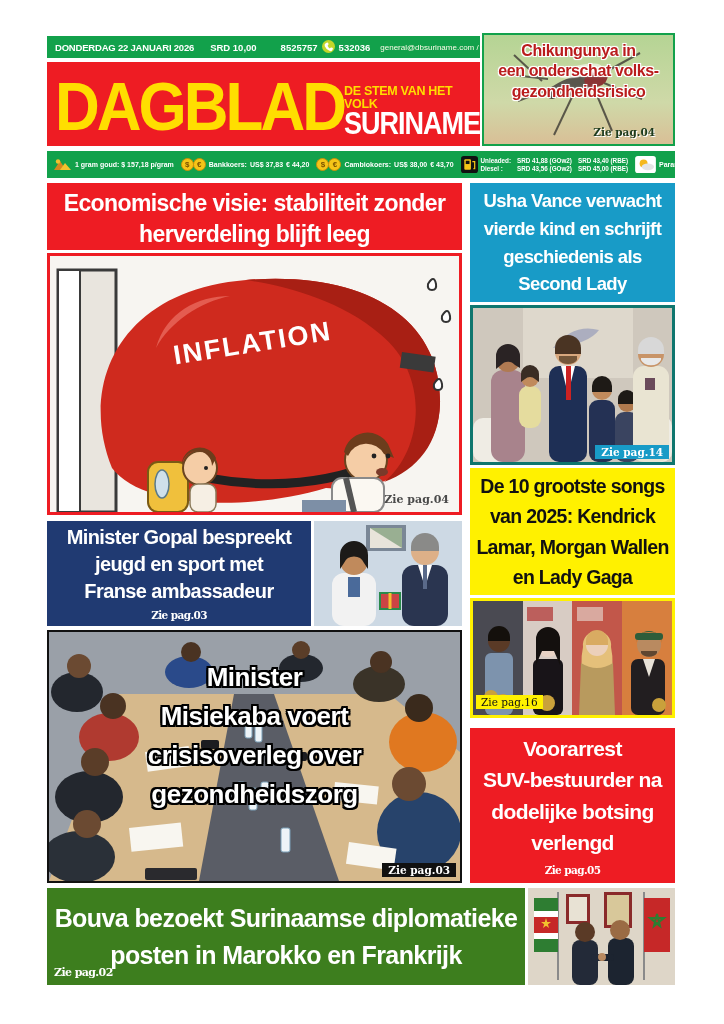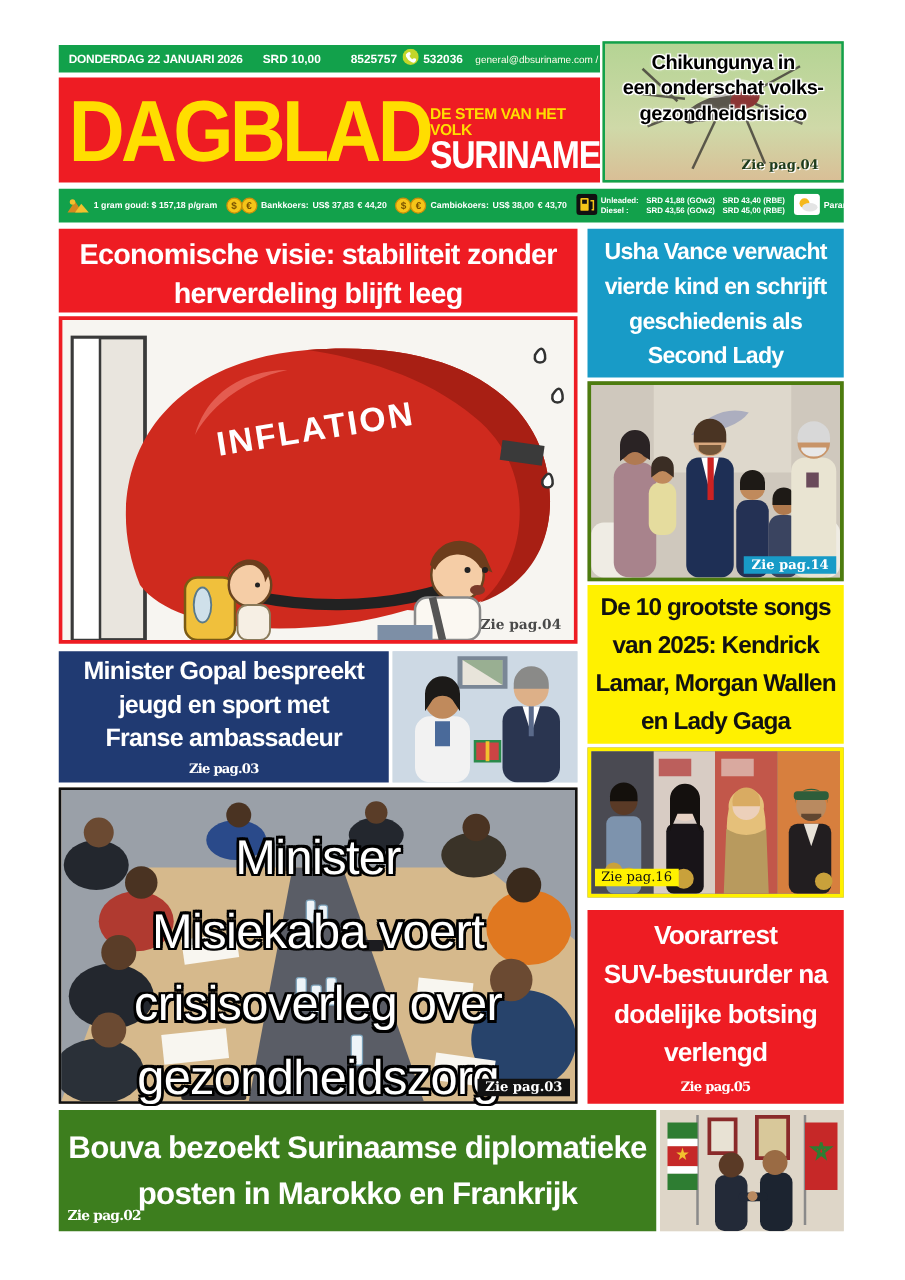--- a/index.html
+++ b/index.html
@@ -23,21 +23,21 @@
   .mh-title{color:#FFDE00;font-weight:bold;font-size:62px;letter-spacing:-3px;
             line-height:0.95;transform:scaleY(1.12);transform-origin:bottom left;}
   .mh-right{display:flex;flex-direction:column;align-items:flex-start;line-height:1;}
   .mh-tagline{color:#FFDE00;font-weight:bold;font-size:12.5px;letter-spacing:-0.3px;margin-bottom:3px;}
   .mh-region{color:#fff;font-weight:bold;font-size:27px;letter-spacing:-1px;transform:scaleY(1.15);transform-origin:bottom left;}
 
   
   .chik{left:482px;top:33px;width:193px;height:113px;background:#bcd49c;border:2px solid #12A14B;box-sizing:border-box;}
   .chik svg{position:absolute;left:0;top:0;}
   .chik-headline{position:absolute;left:0;top:6px;width:100%;text-align:center;
-     font-weight:bold;font-size:16px;line-height:1.28;letter-spacing:-0.4px;color:#000000;
+     font-weight:bold;font-size:16px;line-height:1.28;letter-spacing:-0.4px;color:#b91c1c;
      text-shadow:1px 1px 0 #fff,-1px -1px 0 #fff,1px -1px 0 #fff,-1px 1px 0 #fff,0 0 3px #fff;}
   .chik-ref{position:absolute;right:18px;bottom:6px;font-family:"DejaVu Serif",serif;
      font-weight:bold;font-size:10.5px;color:#1d3b1d;text-shadow:1px 1px 0 #fff;}
 
   
   .infobar{left:47px;top:151px;width:628px;height:27px;background:#12A14B;color:#fff;
            display:flex;align-items:center;gap:7px;padding:0 6px;box-sizing:border-box;
            font-size:7px;font-weight:bold;white-space:nowrap;}
   .coin{display:inline-flex;align-items:center;justify-content:center;width:13px;height:13px;
         border-radius:50%;background:#f5c518;border:1px solid #c98f0a;color:#7a5200;
@@ -58,21 +58,21 @@
 
   .cartoon{left:47px;top:253px;width:415px;height:262px;background:#f7f5f1;
            border:3px solid #EE1C23;box-sizing:border-box;}
   .cartoon-ref{position:absolute;right:10px;bottom:6px;font-size:11px;color:#4a4a4a;}
 
   .cyan-box{left:470px;top:183px;width:205px;height:119px;background:#189BC7;
             display:flex;flex-direction:column;justify-content:center;
             font-size:18.5px;line-height:1.5;letter-spacing:-0.6px;}
 
   .family{left:470px;top:305px;width:205px;height:160px;background:#cfc8bd;
-          border:3px solid #4d7c0f;box-sizing:border-box;}
+          border:3px solid #0f766e;box-sizing:border-box;}
   .badge-cyan{position:absolute;right:3px;bottom:3px;background:#189BC7;color:#fff;
           font-family:"DejaVu Serif",serif;font-weight:bold;font-size:10.5px;padding:1px 6px;}
 
   .yellow-box{left:470px;top:468px;width:205px;height:127px;background:#FFF100;color:#111;
             display:flex;flex-direction:column;justify-content:center;
             font-weight:bold;text-align:center;font-size:19.5px;line-height:1.55;letter-spacing:-0.7px;}
 
   .celebs{left:470px;top:598px;width:205px;height:120px;background:#888;
           border:3px solid #FFF100;box-sizing:border-box;}
   .badge-yellow{position:absolute;left:3px;bottom:6px;background:#FFF100;color:#111;
@@ -81,21 +81,21 @@
   .navy-box{left:47px;top:521px;width:264px;height:105px;background:#203A72;
             display:flex;flex-direction:column;justify-content:center;
             font-size:20px;line-height:1.35;letter-spacing:-0.6px;}
   .navy-ref{font-size:10.5px;margin-top:3px;}
 
   .gopal{left:314px;top:521px;width:148px;height:105px;background:#cdd9e4;}
 
   .meeting{left:47px;top:630px;width:415px;height:253px;background:#b9a98e;
            border:2px solid #111;box-sizing:border-box;}
   .meeting-headline{position:absolute;left:0;top:26px;width:100%;text-align:center;
-     color:#fff;font-weight:normal;font-size:39px;line-height:1.5;letter-spacing:-0.5px;
+     color:#fff;font-weight:bold;font-size:26px;line-height:1.5;letter-spacing:-0.5px;
      text-shadow:2px 2px 0 #000,-2px -2px 0 #000,2px -2px 0 #000,-2px 2px 0 #000,0 2px 0 #000,0 -2px 0 #000,2px 0 0 #000,-2px 0 0 #000;}
   .badge-black{position:absolute;right:4px;bottom:4px;background:#111;color:#fff;
      font-family:"DejaVu Serif",serif;font-weight:bold;font-size:10.5px;padding:1px 6px;}
 
   .red-box{left:470px;top:728px;width:205px;height:155px;background:#EE1C23;
            display:flex;flex-direction:column;justify-content:center;
            font-size:21px;line-height:1.5;letter-spacing:-0.6px;}
   .red-box .ref-serif{font-size:10.5px;margin-top:4px;}
 
   .green-box{left:47px;top:888px;width:478px;height:97px;background:#3D7E1E;

